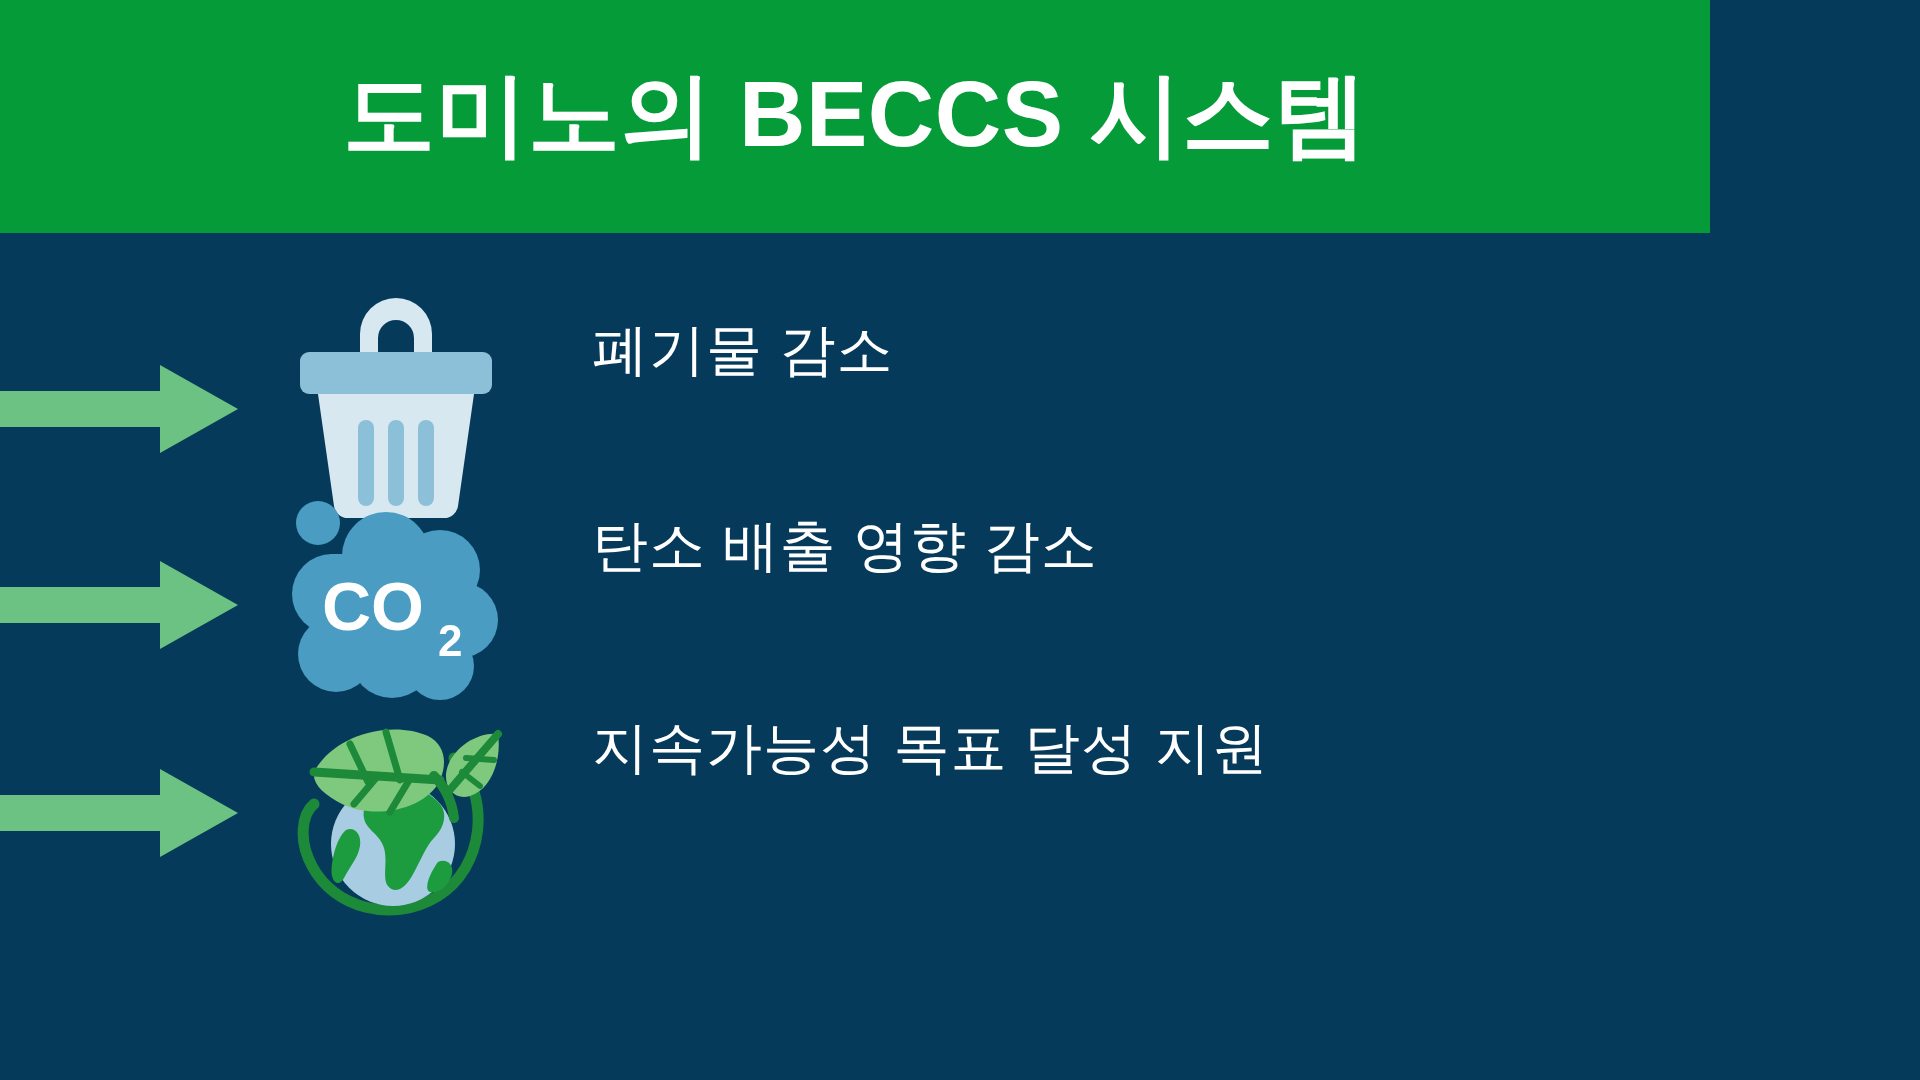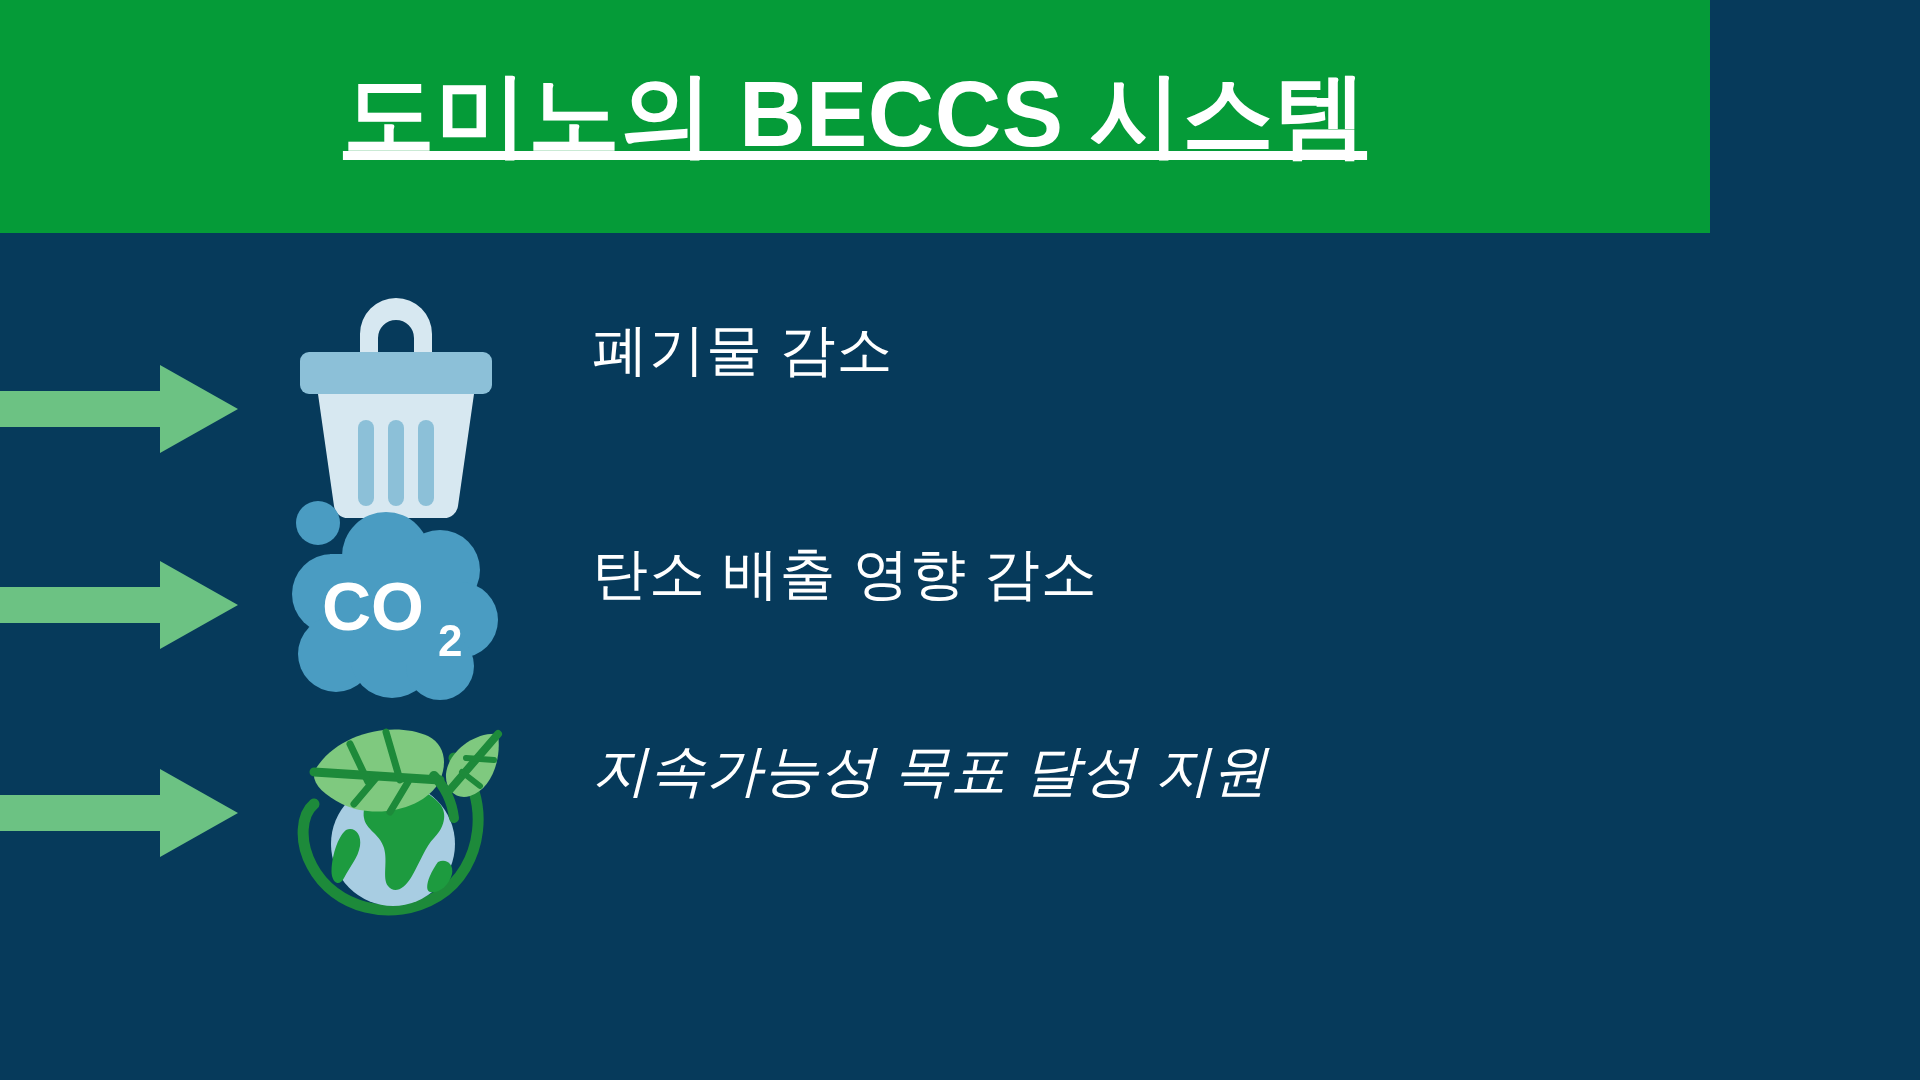--- a/index.html
+++ b/index.html
@@ -32,21 +32,20 @@
   }
   #title-text {
     color: #ffffff;
     font-size: 92px;
     font-weight: 700;
     letter-spacing: 0.5px;
     line-height: 1;
     white-space: nowrap;
     text-align: center;
     padding-bottom: 6px;
-    text-decoration: underline;
   }
 
   
   .row {
     position: absolute;
     left: 0;
     width: 1920px;
     height: 240px;
     display: block;
   }
@@ -79,22 +78,22 @@
     left: 592px;
     top: 46px;
     color: #ffffff;
     font-size: 56px;
     font-weight: 400;
     line-height: 1.15;
     white-space: nowrap;
     letter-spacing: 1px;
   }
   #row-0 .row-label { top: 50px; }
-  #row-1 .row-label { top: 50px; margin-top: 28px; }
-  #row-2 .row-label { top: 67px; font-style: italic; }
+  #row-1 .row-label { top: 50px; }
+  #row-2 .row-label { top: 44px; }
 </style>
 </head>
 <body>
 
 <div id="slide">
 
   <div id="title-banner">
     <div id="title-text">도미노의 BECCS 시스템</div>
   </div>
 

